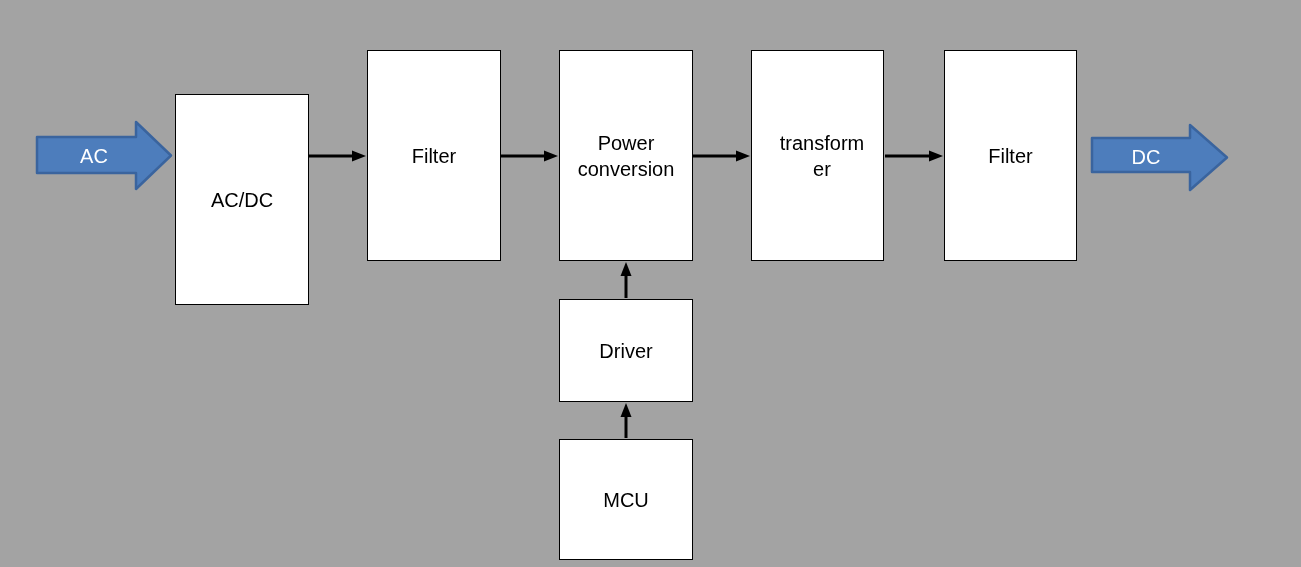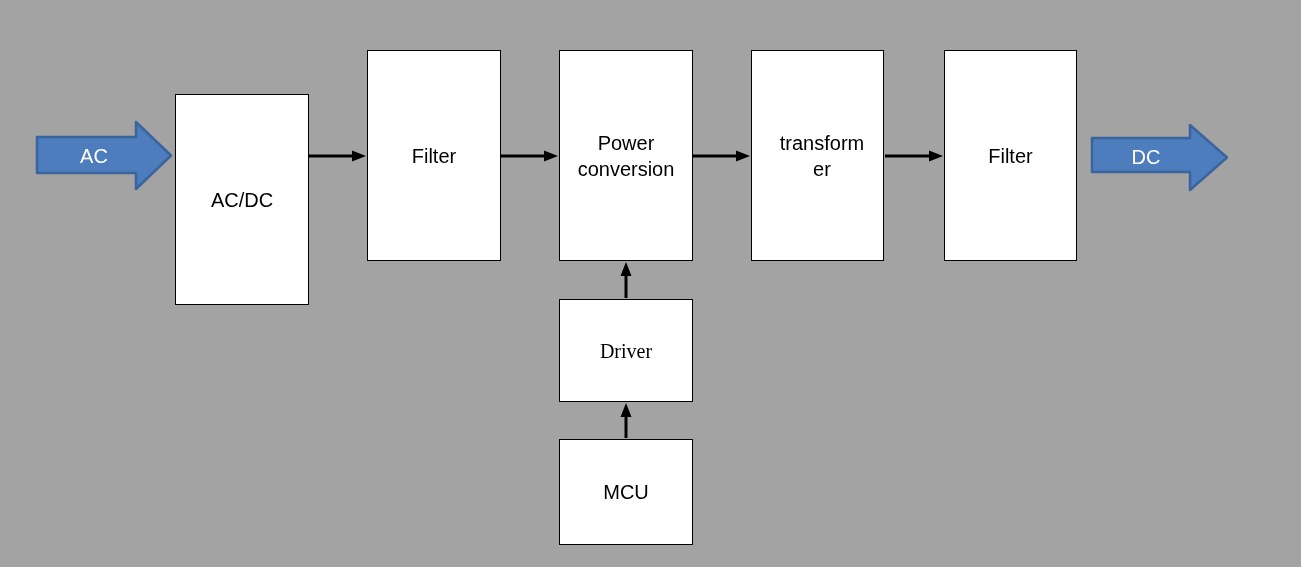--- a/index.html
+++ b/index.html
@@ -35,22 +35,22 @@
     font-size: 20px;
     line-height: 1.3;
     color: #000000;
     padding: 0 4px;
   }
   .block-acdc      { left: 175px; top: 50px;  width: 134px; height: 211px; margin-top: 44px; }
   .block-filter1   { left: 367px; top: 50px;  width: 134px; height: 211px; }
   .block-power     { left: 559px; top: 50px;  width: 134px; height: 211px; }
   .block-transformer { left: 751px; top: 50px; width: 133px; height: 211px; }
   .block-filter2   { left: 944px; top: 50px;  width: 133px; height: 211px; }
-  .block-driver    { left: 559px; top: 299px; width: 134px; height: 103px; font-family: Liberation Serif, serif; }
-  .block-mcu       { left: 559px; top: 439px; width: 134px; height: 106px; }
+  .block-driver    { left: 559px; top: 299px; width: 134px; height: 103px; }
+  .block-mcu       { left: 559px; top: 439px; width: 134px; height: 121px; }
   .block .line { display: block; margin-left: 9px; }
   .arrow-label {
     font-size: 20px;
     fill: #ffffff;
   }
   .connector-line {
     stroke: #000000;
     stroke-width: 3;
   }
   .connector-head {

